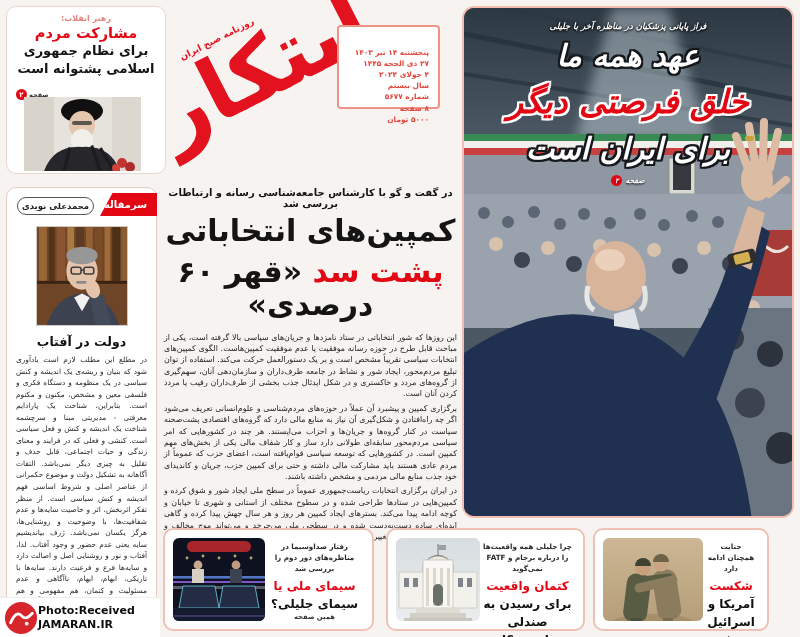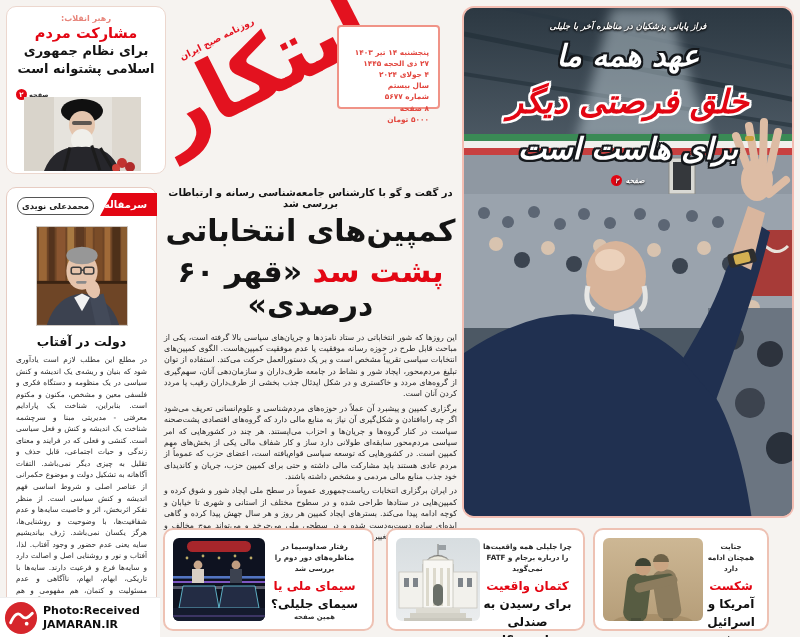--- a/index.html
+++ b/index.html
@@ -64,21 +64,21 @@
     clip-path:polygon(0 100%,22% 0,100% 0,100% 100%);padding-right:6px;}
   .ed-pill{position:absolute;top:9px;right:62px;left:10px;border:1px solid #555;border-radius:12px;
     background:#fff;font-size:8.5px;font-weight:bold;text-align:center;padding:3px 2px;color:#222;}
   .ed-photo{display:block;margin:38px auto 0;border:1px solid #cfc8c2;}
   .ed-title{margin-top:8px;text-align:center;font-size:12.5px;font-weight:bold;color:#111;}
   .ed-body{margin:5px 9px 0;font-size:7.4px;line-height:1.56;text-align:justify;color:#2a2a2a;
     height:258px;overflow:hidden;}
 
   
   .credit{position:absolute;left:0;top:597px;width:160px;height:40px;background:#fff;
-    display:flex;align-items:center;gap:5px;padding:0 4px;border-top:1px solid #eee;}
+    display:flex;align-items:center;padding:0 4px;border-top:1px solid #eee;}
   .credit .txt{font-size:11px;font-weight:bold;color:#0d0d0d;line-height:1.2;direction:ltr;}
 
   
   .tbox{position:absolute;top:528px;height:103px;background:#fff;border:2px solid #eec2b4;
     border-radius:10px;display:flex;padding:8px;direction:ltr;}
   .tbox .ph{border-radius:6px;overflow:hidden;flex:0 0 auto;}
   .tbox .txt{flex:1;direction:rtl;text-align:center;display:flex;flex-direction:column;padding:4px 3px 2px;}
   .tbox .kick{font-size:7.2px;font-weight:bold;color:#2b2b2b;line-height:1.5;}
   .tbox .head{margin-top:3px;font-size:12px;font-weight:bold;line-height:1.5;color:#101010;}
   .tbox .head .red{color:#e30613;}
@@ -209,21 +209,21 @@
         <line x1="299" y1="154" x2="300" y2="114"></line>
         <line x1="306" y1="160" x2="314" y2="124"></line>
         <line x1="305" y1="186" x2="322" y2="172"></line>
       </g>
       <rect x="281" y="128" width="9" height="5" rx="2" fill="#c9a23c"></rect>
     </svg>
     <div class="mp-overlay">
       <div class="mp-kick">فراز پایانی پزشکیان در مناظره آخر با جلیلی</div>
       <div class="mp-l1">عهد همه ما</div>
       <div class="mp-l2">خلق فرصتی دیگر</div>
-      <div class="mp-l3">برای هاست است</div>
+      <div class="mp-l3">برای ایران است</div>
       <div class="mp-badge">
         <span>صفحه</span>
         <span class="circle-badge">۲</span>
       </div>
     </div>
   </div>
 
   <div class="lead">
     <div class="kick">در گفت و گو با کارشناس جامعه‌شناسی رسانه و ارتباطات بررسی شد</div>
     <h1>کمپین‌های انتخاباتی</h1>

